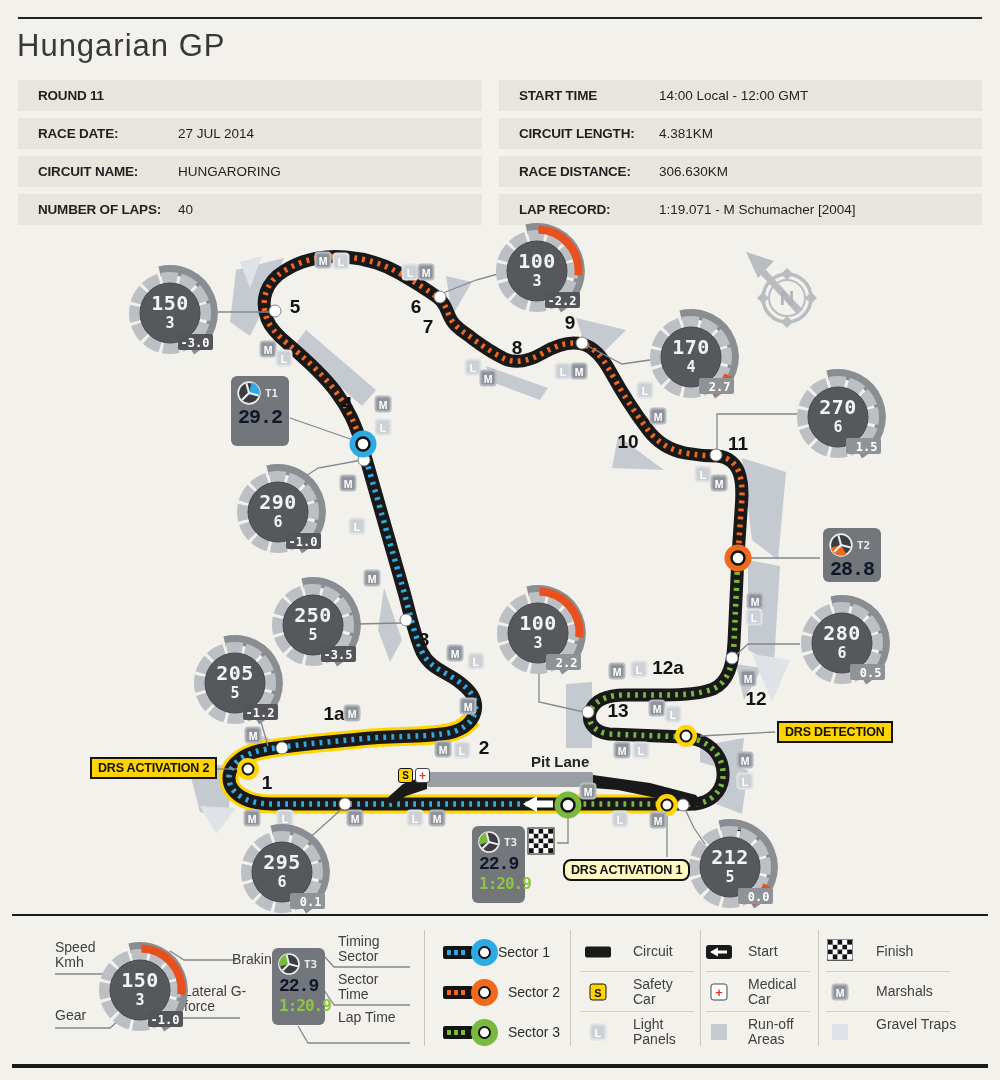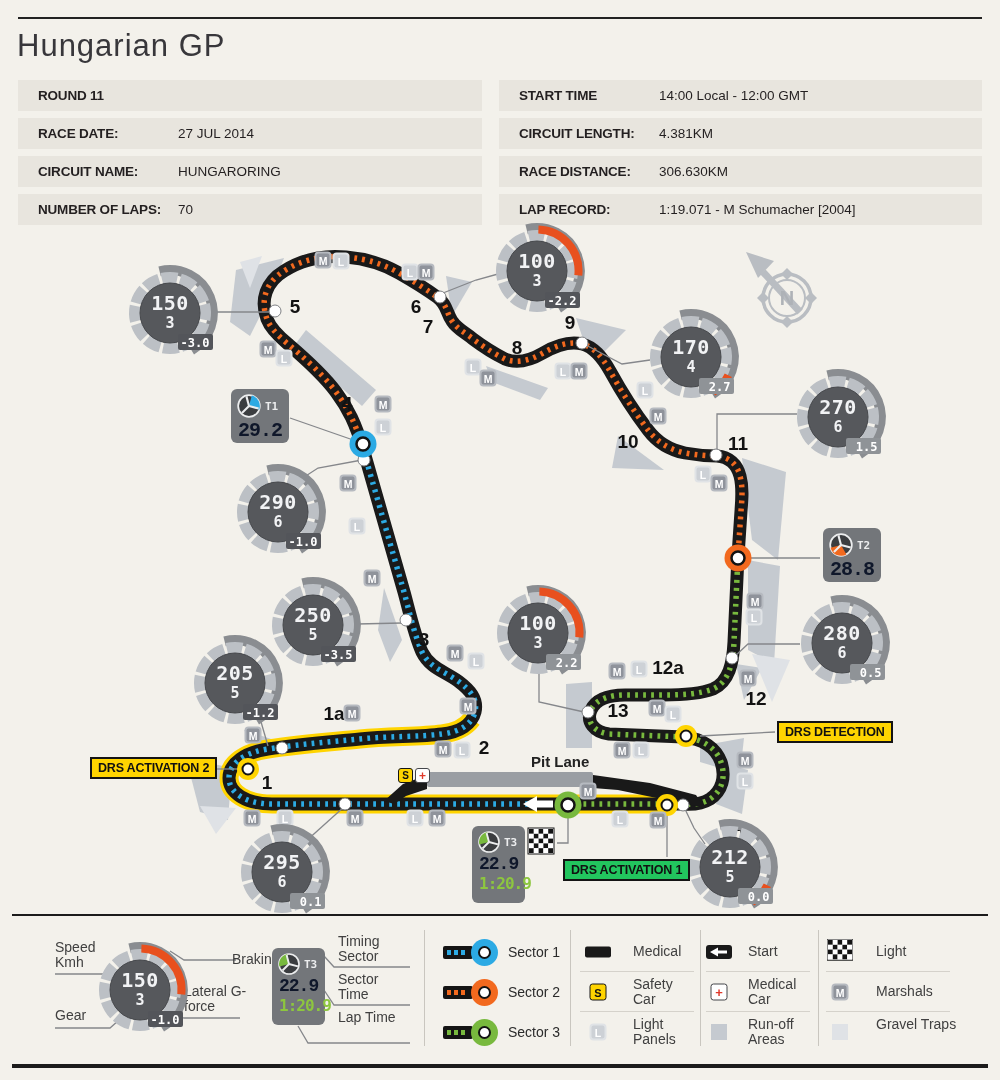--- a/index.html
+++ b/index.html
@@ -60,21 +60,21 @@
       <div class="info-row">
         <div class="info-label">RACE DATE:</div>
         <div class="info-value">27 JUL 2014</div>
       </div>
       <div class="info-row">
         <div class="info-label">CIRCUIT NAME:</div>
         <div class="info-value">HUNGARORING</div>
       </div>
       <div class="info-row">
         <div class="info-label">NUMBER OF LAPS:</div>
-        <div class="info-value">70</div>
+        <div class="info-value">40</div>
       </div>
     </div>
   <div id="info-right" class="info-table">
       <div class="info-row">
         <div class="info-label">START TIME</div>
         <div class="info-value">14:00 Local - 12:00 GMT</div>
       </div>
       <div class="info-row">
         <div class="info-label">CIRCUIT LENGTH:</div>
         <div class="info-value">4.381KM</div>
@@ -393,21 +393,21 @@
       <div class="gauge" style="left: 678px; top: 815px;"><svg width="104" height="104" viewBox="0 0 104 104">
           <path d="M 41.6 10.3 A 43 43 0 0 1 73.5 89.2" stroke="#8a8d91" stroke-width="10" fill="none"></path>
           <circle cx="52" cy="52" r="35.5" stroke="#bcc0c5" stroke-width="11" fill="none" stroke-dasharray="15.6 3" transform="rotate(-14 52 52)"></circle>
           <path d="M 89.3 70.2 A 41.5 41.5 0 0 1 74.0 87.2" stroke="#e8501e" stroke-width="8" fill="none"></path>
           <circle cx="52" cy="52" r="30" fill="#56585c" stroke="#44464a" stroke-width="1"></circle>
           <text x="52" y="49" text-anchor="middle" fill="#f2f3f5" font-size="20" font-weight="bold" font-family="&quot;DejaVu Sans Mono&quot;,monospace" letter-spacing="0.5">212</text>
           <text x="52" y="67" text-anchor="middle" fill="#f2f3f5" font-size="15" font-weight="bold" font-family="&quot;DejaVu Sans Mono&quot;,monospace">5</text>
           <rect x="60" y="73" width="35" height="16" rx="2" fill="#8f9397"></rect>
           <text x="91.5" y="85.5" text-anchor="end" fill="#fff" font-size="12" font-weight="bold" font-family="&quot;DejaVu Sans Mono&quot;,monospace">0.0</text>
         </svg></div>
-      <div class="tbox" style="left: 231px; top: 389px; width: 58px; height: 54px;">
+      <div class="tbox" style="left: 231px; top: 376px; width: 58px; height: 70px;">
         <div class="trow">
           <svg width="26" height="26" viewBox="0 0 30 30">
             <circle cx="15" cy="15" r="12.5" fill="#3b3d40" stroke="#ecedee" stroke-width="2"></circle>
             <path d="M15 15 L 18.23523806378151 2.925927171386647 A 12.5 12.5 0 0 1 26.746157759823856 19.27525179157086 Z" fill="#2caae4"></path>
             <line x1="15" y1="15" x2="26.108147002324287" y2="17.97641901867899" stroke="#ecedee" stroke-width="2.4"></line>
             <line x1="15" y1="15" x2="6.8682720163547035" y2="23.1317279836453" stroke="#ecedee" stroke-width="2.4"></line>
             <line x1="15" y1="15" x2="12.023580981321013" y2="3.8918529976757146" stroke="#ecedee" stroke-width="2.4"></line>
           </svg>
           <div class="tid">T1</div>
         </div>
@@ -434,21 +434,21 @@
             <line x1="15" y1="15" x2="26.108147002324287" y2="17.97641901867899" stroke="#ecedee" stroke-width="2.4"></line>
             <line x1="15" y1="15" x2="6.8682720163547035" y2="23.1317279836453" stroke="#ecedee" stroke-width="2.4"></line>
             <line x1="15" y1="15" x2="12.023580981321013" y2="3.8918529976757146" stroke="#ecedee" stroke-width="2.4"></line>
           </svg>
           <div class="tid">T3</div>
         </div>
         <div class="ttime">22.9</div>
         <div class="tlap" style="color: rgb(141, 198, 63);">1:20.9</div>
       </div>
       <div class="drs" style="left: 90px; top: 757px; background: rgb(255, 212, 0);">DRS ACTIVATION 2</div>
-      <div class="drs" style="left: 563px; top: 859px; background: #22c55e;">DRS ACTIVATION 1</div>
+      <div class="drs" style="left: 563px; top: 859px; background: #fef9c3; border-radius: 8px;">DRS ACTIVATION 1</div>
       <div class="drs" style="left: 777px; top: 721px; background: rgb(255, 212, 0);">DRS DETECTION</div>
     </div>
   <div id="pit-label">Pit Lane</div>
   <div id="safety-chip" class="minichip">S</div>
   <div id="medical-chip" class="minichip">+</div>
 
   <div id="legend"></div>
   <div class="leg-label" style="left:55px;top:940px;width:60px;">Speed Kmh</div>
   <div class="leg-label" style="left:184px;top:952px;width:70px;margin-left:48px;">Braking</div>
   <div class="leg-label" style="left:184px;top:984px;width:64px;">Lateral G-force</div>
@@ -486,21 +486,21 @@
     </div>
     <div class="leg-row" style="left: 443px; top: 938px; height: 28px;">
       <div class="swatch">
         <i style="background: rgb(44, 170, 228);"></i>
         <i style="background: rgb(44, 170, 228);"></i>
         <i style="background: rgb(44, 170, 228);"></i>
       </div>
       <div class="ring" style="background: rgb(44, 170, 228);">
         <i></i>
       </div>
-      <div style="margin-left: 10px; font-size: 14px; color: rgb(43, 43, 43);">Sector 1</div>
+      <div style="font-size: 14px; color: rgb(43, 43, 43);">Sector 1</div>
     </div>
     <div class="leg-row" style="left: 443px; top: 978px; height: 28px;">
       <div class="swatch">
         <i style="background: rgb(242, 105, 30);"></i>
         <i style="background: rgb(242, 105, 30);"></i>
         <i style="background: rgb(242, 105, 30);"></i>
       </div>
       <div class="ring" style="background: rgb(242, 105, 30);">
         <i></i>
       </div>
@@ -511,21 +511,21 @@
         <i style="background: rgb(120, 185, 62);"></i>
         <i style="background: rgb(120, 185, 62);"></i>
         <i style="background: rgb(120, 185, 62);"></i>
       </div>
       <div class="ring" style="background: rgb(120, 185, 62);">
         <i></i>
       </div>
       <div style="margin-left: 10px; font-size: 14px; color: rgb(43, 43, 43);">Sector 3</div>
     </div>
     <div style="position: absolute; transform: translate(-50%, -50%); left: 598px; top: 952px; width: 26px; height: 11px; background: rgb(25, 25, 25); border-radius: 2px;"></div>
-    <div class="leg-label" style="left: 633px; width: 62px; top: 944px;">Medical</div>
+    <div class="leg-label" style="left: 633px; width: 62px; top: 944px;">Circuit</div>
     <div class="minichip" style="transform: translate(-50%, -50%); left: 598px; top: 992px; position: absolute; width: 17px; height: 17px; background: rgb(255, 212, 0); border: 1.5px solid rgb(20, 20, 20); font-size: 11px; color: rgb(17, 17, 17);">S</div>
     <div class="leg-label" style="left: 633px; width: 62px; top: 977px;">Safety Car</div>
     <div class="chip L" style="transform: translate(-50%, -50%); position: absolute; left: 598px; top: 1032px;">L</div>
     <div class="leg-label" style="left: 633px; width: 62px; top: 1017px;">Light Panels</div>
     <div class="hdiv" style="left: 580px; top: 971px; width: 114px;"></div>
     <div class="hdiv" style="left: 580px; top: 1011px; width: 114px;"></div>
     <div style="position: absolute; transform: translate(-50%, -50%); left: 719px; top: 952px; width: 26px; height: 14px; background: rgb(25, 25, 25); border-radius: 3px;"><svg width="26" height="14" viewBox="0 0 26 14">
         <polygon points="4,7 12,2.5 12,5.5 21,5.5 21,8.5 12,8.5 12,11.5" fill="#fff"></polygon>
       </svg></div>
     <div class="leg-label" style="left: 748px; width: 68px; top: 944px;">Start</div>
@@ -553,20 +553,20 @@
           <rect x="15.399999999999999" y="1" width="4.8" height="4.8" fill="#ffffff"></rect>
           <rect x="15.399999999999999" y="5.8" width="4.8" height="4.8" fill="#141414"></rect>
           <rect x="15.399999999999999" y="10.6" width="4.8" height="4.8" fill="#ffffff"></rect>
           <rect x="15.399999999999999" y="15.399999999999999" width="4.8" height="4.8" fill="#141414"></rect>
           <rect x="20.2" y="1" width="4.8" height="4.8" fill="#141414"></rect>
           <rect x="20.2" y="5.8" width="4.8" height="4.8" fill="#ffffff"></rect>
           <rect x="20.2" y="10.6" width="4.8" height="4.8" fill="#141414"></rect>
           <rect x="20.2" y="15.399999999999999" width="4.8" height="4.8" fill="#ffffff"></rect>
         </g>
       </svg></div>
-    <div class="leg-label" style="left: 876px; width: 84px; top: 944px;">Light</div>
+    <div class="leg-label" style="left: 876px; width: 84px; top: 944px;">Finish</div>
     <div class="chip M" style="transform: translate(-50%, -50%); position: absolute; left: 840px; top: 992px;">M</div>
     <div class="leg-label" style="left: 876px; width: 84px; top: 984px;">Marshals</div>
     <div style="position: absolute; transform: translate(-50%, -50%); left: 840px; top: 1032px; width: 16px; height: 16px; background: rgb(223, 226, 230);"></div>
     <div class="leg-label" style="left: 876px; width: 84px; top: 1017px;">Gravel Traps</div>
     <div class="hdiv" style="left: 826px; top: 971px; width: 124px;"></div>
     <div class="hdiv" style="left: 826px; top: 1011px; width: 124px;"></div>
   </div>
 
 </body></html>

